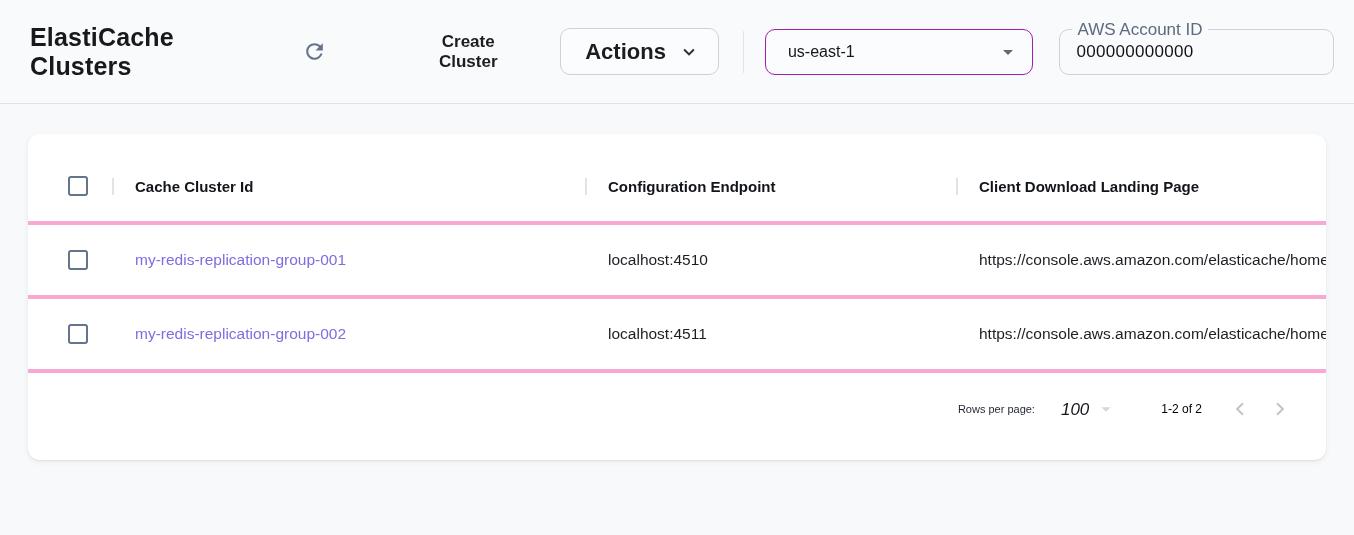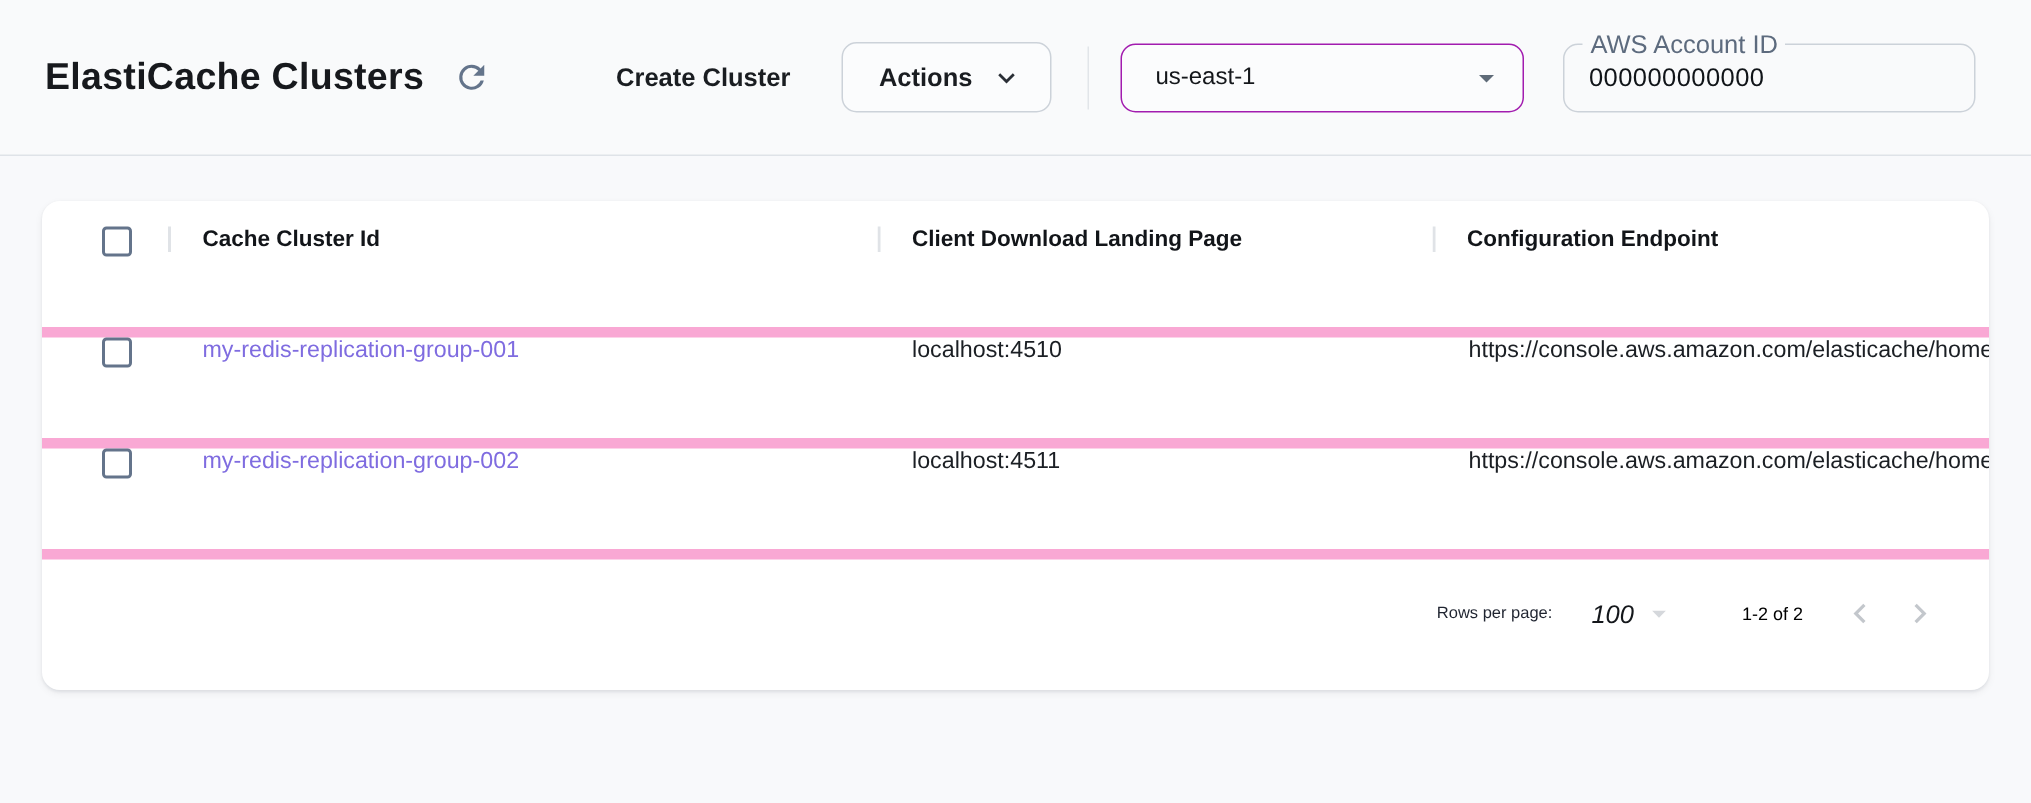--- a/index.html
+++ b/index.html
@@ -45,21 +45,21 @@
   }
   .actions-btn {
     margin-left:22px;
     height:47px;
     padding:0 18px 0 24px;
     background:#fbfcfd;
     border:1px solid #ccd2d9;
     border-radius:10px;
     display:flex; align-items:center; gap:12px;
     font-family:inherit;
-    font-size:17px; font-weight:600; color:#1a1d21;
+    font-size:22px; font-weight:600; color:#1a1d21;
     cursor:pointer;
   }
   .actions-btn svg { width:22px; height:22px; fill:#2a2f36; }
 
   .vdivider {
     width:1px; height:42px;
     background:#e2e5e9;
     margin-left:24px;
   }
 
@@ -112,22 +112,22 @@
     height:326px;
     background:#ffffff;
     border-radius:12px;
     box-shadow:0 1px 2px rgba(16,24,40,.07), 0 2px 6px rgba(16,24,40,.06);
     padding-top:17px;
     overflow:hidden;
   }
 
   .grid-row {
     display:flex;
-    align-items:flex-start;
-    border-bottom:7px solid #f9a8d4;
+    align-items:center;
+    border-bottom:4px solid #f9a8d4;
   }
   .grid-row.head { height:74px; }
   .grid-row.body { height:74px; }
 
   .col-check { width:84px; display:flex; align-items:center; }
   .checkbox {
     margin-left:40px;
     width:20px; height:20px;
     border:2px solid #64748b;
     border-radius:3px;
@@ -233,22 +233,22 @@
 </header>
 
 <main class="main">
   <section class="card">
 
     <div class="grid-row head">
       <div class="col-check">
         <span class="checkbox"></span>
       </div>
       <div class="cell col-id">Cache Cluster Id</div>
+      <div class="cell col-endpoint">Configuration Endpoint</div>
       <div class="cell col-url">Client Download Landing Page</div>
-      <div class="cell col-endpoint">Configuration Endpoint</div>
     </div>
 
     <div class="grid-row body">
       <div class="col-check">
         <span class="checkbox"></span>
       </div>
       <div class="cell col-id">
         <a class="cluster-link">my-redis-replication-group-001</a>
       </div>
       <div class="cell col-endpoint">localhost:4510</div>

